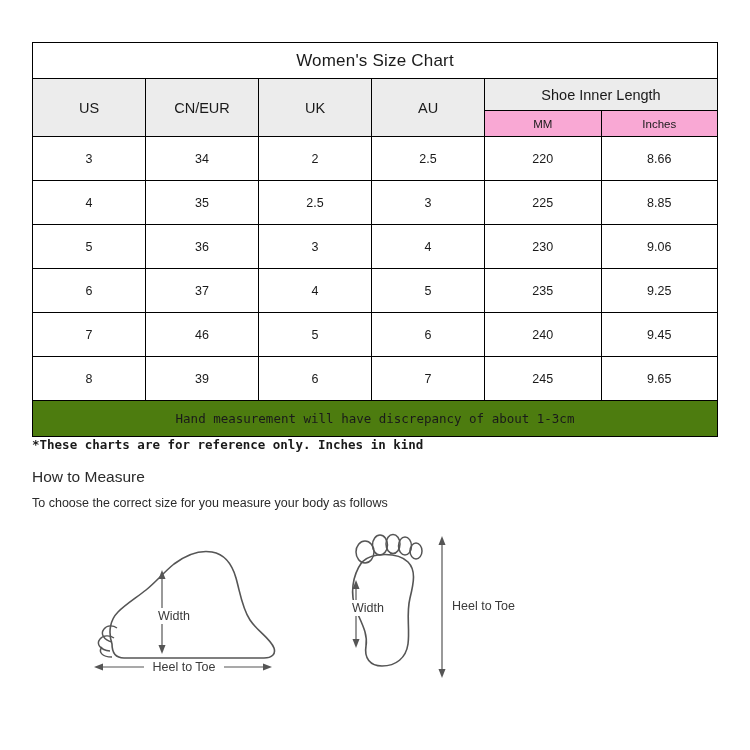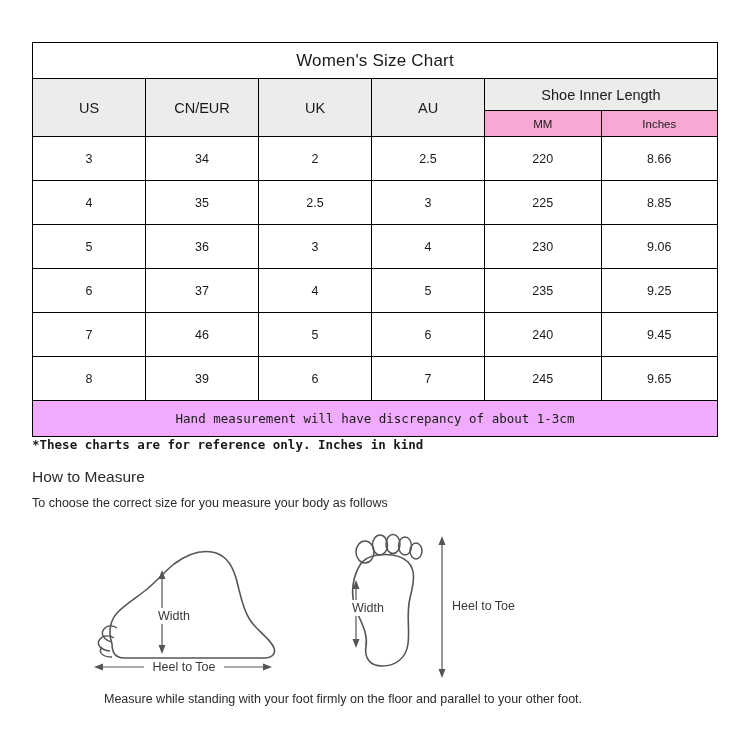--- a/index.html
+++ b/index.html
@@ -65,21 +65,21 @@
     font-size: 12.5px;
     height: 41px;
     background: #fff;
   }
   .footnote-cell {
     height: 33px;
     font-family: "DejaVu Sans Mono", monospace;
     font-size: 12.5px;
     font-weight: bold;
     letter-spacing: 0px;
-    background: #f0abfc;
+    background: #4d7c0f;
   }
 
   
   .ref-note {
     position: absolute;
     left: 32px;
     top: 437px;
     font-family: "DejaVu Sans Mono", monospace;
     font-size: 12.5px;
     font-weight: bold;
@@ -280,15 +280,14 @@
       <g>
         <line x1="382" y1="18" x2="382" y2="148" stroke="#555" stroke-width="1.2"></line>
         <polygon points="382,12 378.5,21 385.5,21" fill="#555"></polygon>
         <polygon points="382,154 378.5,145 385.5,145" fill="#555"></polygon>
         <rect x="388" y="74" width="88" height="16" fill="#ffffff"></rect>
         <text class="diag-label" x="392" y="86" text-anchor="start">Heel to Toe</text>
       </g>
     </svg>
   </div>
 
-  <div class="measure-note">Measure while standing with your foot firmly on the floor and parallel to your other foot.</div>
 
 </div>
 
 </body></html>

